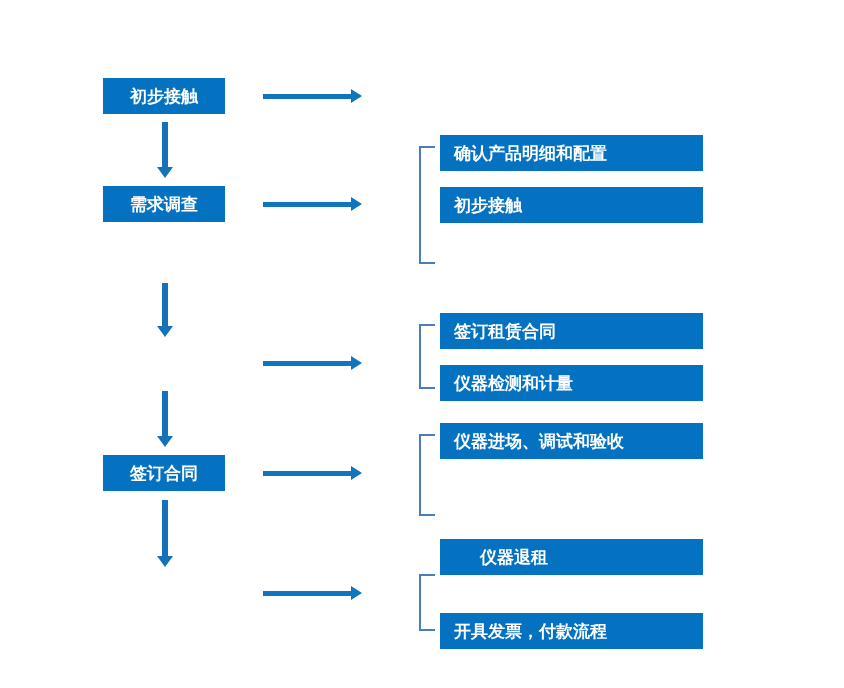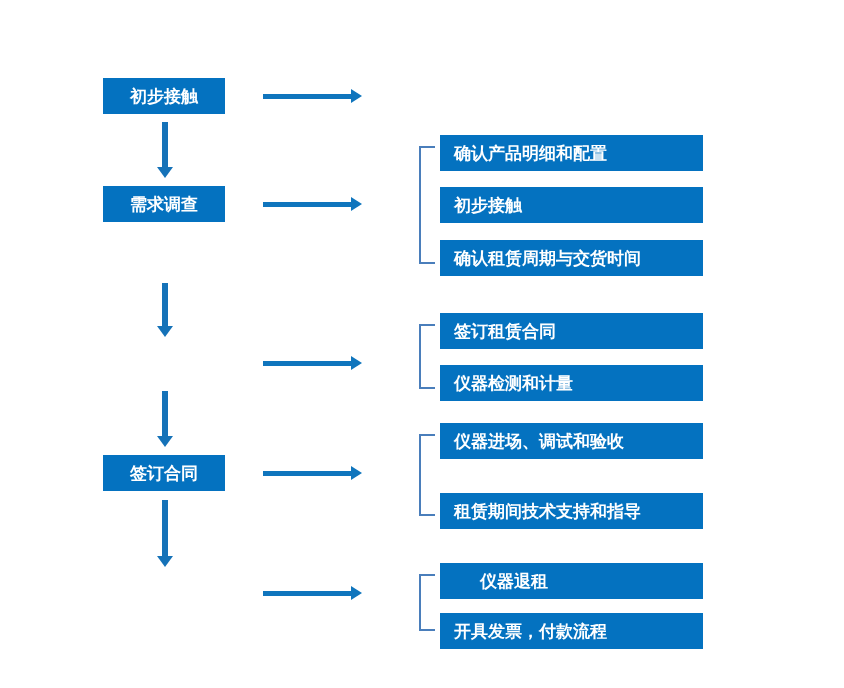--- a/index.html
+++ b/index.html
@@ -202,41 +202,35 @@
 
 
   <div class="box detail" style="top:135px;">
     <span class="box-label">确认产品明细和配置</span>
   </div>
 
   <div class="box detail" style="top:187px;">
     <span class="box-label">初步接触</span>
   </div>
 
-  <div class="box detail" style="top:240px;">
-    <span class="box-label">确认租赁周期与交货时间</span>
-  </div>
 
   <div class="box detail" style="top:313px;">
     <span class="box-label">签订租赁合同</span>
   </div>
 
   <div class="box detail" style="top:365px;">
     <span class="box-label">仪器检测和计量</span>
   </div>
 
   <div class="box detail" style="top:423px;">
     <span class="box-label">仪器进场、调试和验收</span>
   </div>
 
-  <div class="box detail" style="top:493px;">
-    <span class="box-label">租赁期间技术支持和指导</span>
-  </div>
-
-  <div class="box detail" style="top:563px;padding-left:40px;">
+
+  <div class="box detail" style="top:539px;padding-left:40px;">
     <span class="box-label">仪器退租</span>
   </div>
 
   <div class="box detail" style="top:613px;">
     <span class="box-label">开具发票，付款流程</span>
   </div>
 
 </div>
 
 </body></html>

